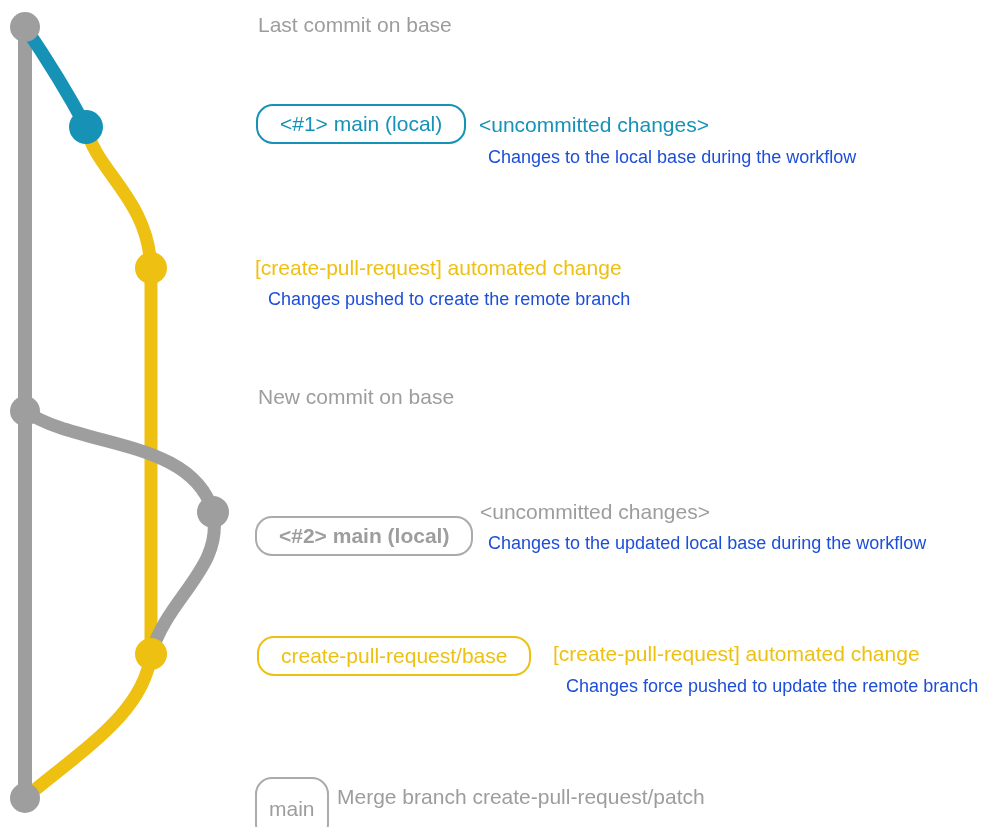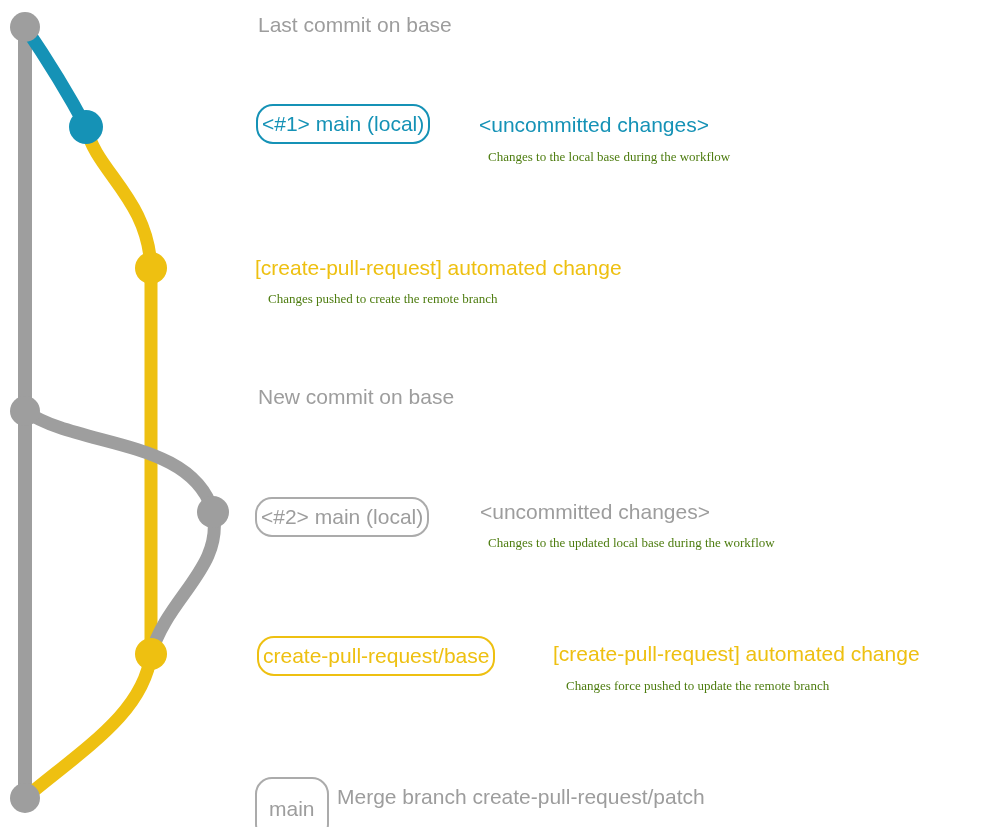--- a/index.html
+++ b/index.html
@@ -32,32 +32,32 @@
     position: absolute;
     white-space: nowrap;
     font-size: 21px;
     line-height: 24px;
   }
   .gray-text   { color: var(--color-graytext, #9d9d9d); }
   .teal-text   { color: var(--color-teal, #1592b6); }
   .yellow-text { color: var(--color-yellow, #eec011); }
 
   .serif {
-    font-family: Liberation Serif, serif;
-    font-size: 13px;
+    font-family: Liberation Sans, sans-serif;
+    font-size: 18px;
     line-height: 22px;
-    color: #4d7c0f;
+    color: #1d4ed8;
   }
 
   .badge {
     position: absolute;
     white-space: nowrap;
     font-size: 21px;
     line-height: 24px;
-    padding: 6px 4px;
+    padding: 6px 22px;
     border-radius: 17px;
     border: 2px solid;
     background: #ffffff;
   }
   .badge.teal-badge   { border-color: var(--color-teal, #1592b6);   color: var(--color-teal, #1592b6); }
   .badge.yellow-badge { border-color: var(--color-yellow, #eec011); color: var(--color-yellow, #eec011); }
   .badge.gray-badge   { border-color: var(--color-grayborder, #ababab); color: var(--color-graytext, #9d9d9d); }
   .badge.small { padding: 18px 12px; }
 </style>
 </head>
@@ -91,21 +91,21 @@
 
   <div class="badge teal-badge" style="left:256px; top:104px;">&lt;#1&gt; main (local)</div>
   <div class="lbl teal-text" style="left:479px; top:113px;">&lt;uncommitted changes&gt;</div>
   <div class="lbl serif" style="left:488px; top:146px;">Changes to the local base during the workflow</div>
 
   <div class="lbl yellow-text" style="left:255px; top:256px;">[create-pull-request] automated change</div>
   <div class="lbl serif" style="left:268px; top:288px;">Changes pushed to create the remote branch</div>
 
   <div class="lbl gray-text" style="left:258px; top:385px;">New commit on base</div>
 
-  <div class="badge gray-badge" style="left:255px; top:497px;">&lt;#2&gt; main (local)</div>
+  <div class="badge gray-badge" style="left:255px; top:516px;font-weight:bold;">&lt;#2&gt; main (local)</div>
   <div class="lbl gray-text" style="left:480px; top:500px;">&lt;uncommitted changes&gt;</div>
   <div class="lbl serif" style="left:488px; top:532px;">Changes to the updated local base during the workflow</div>
 
   <div class="badge yellow-badge" style="left:257px; top:636px;">create-pull-request/base</div>
   <div class="lbl yellow-text" style="left:553px; top:642px;">[create-pull-request] automated change</div>
   <div class="lbl serif" style="left:566px; top:675px;">Changes force pushed to update the remote branch</div>
 
   <div class="badge gray-badge small" style="left:255px; top:777px;">main</div>
   <div class="lbl gray-text" style="left:337px; top:785px;">Merge branch create-pull-request/patch</div>
 

